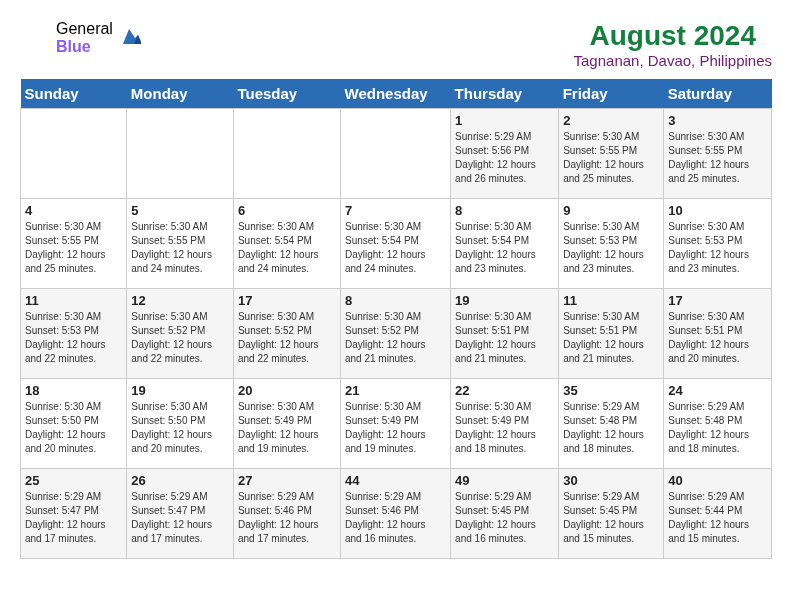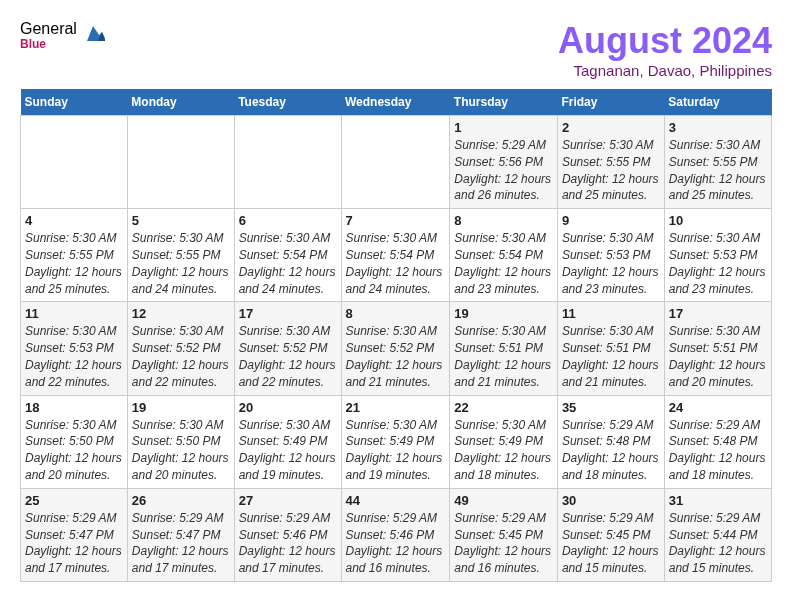--- a/index.html
+++ b/index.html
@@ -12,54 +12,56 @@
     }
     .header {
       display: flex;
       justify-content: space-between;
       align-items: flex-start;
       margin-bottom: 10px;
     }
     .logo {
       display: flex;
       align-items: center;
+      margin-left: 36px;
     }
     .logo-text {
       display: flex;
       flex-direction: column;
       line-height: 1.1;
     }
     .logo-icon {
       width: 24px;
       height: 24px;
       margin-left: 4px;
     }
     .title-block {
       text-align: right;
     }
     .month-year {
-      font-size: 36px;
+      font-size: 28px;
       font-weight: bold;
-      color: #8b5cf6;
+      color: #15803d;
+      text-align: center;
     }
     .location {
       font-size: 15px;
       color: #701a75;
     }
     table {
       width: 100%;
       border-collapse: collapse;
       font-size: 11px;
     }
     thead th {
       background-color: #2a6db5;
       color: #fff;
       padding: 6px 4px;
       text-align: left;
-      font-size: 12px;
+      font-size: 15px;
       font-weight: bold;
     }
     tbody td {
       border: 1px solid #ccc;
       vertical-align: top;
       padding: 4px;
       width: 113px;
       height: 90px;
       background: #fff;
     }
@@ -67,36 +69,35 @@
       background: #f5f5f5;
     }
     .day-num {
       font-weight: bold;
       font-size: 13px;
       margin-bottom: 2px;
       color: #222;
     }
     .day-info {
       color: #333;
-      font-size: 12px;
+      font-size: 10px;
       line-height: 1.4;
-      font-style: italic;
     }
     .empty-cell {
       background: #fff !important;
     }
   </style>
 </head>
 <body>
 
 <div class="header">
   <div class="logo">
     <div class="logo-text">
       <span>General</span>
-      <span style="color:#be185d;font-size:12px;font-weight:bold;">Blue</span>
+      <span style="color:#8b5cf6;font-size:16px;font-weight:bold;">Blue</span>
     </div>
     <svg class="logo-icon" viewBox="0 0 40 40">
       <polygon points="10,30 20,5 30,20 35,15 40,30" fill="#2a6db5"></polygon>
       <polygon points="28,30 35,15 42,30" fill="#1a4a8a"></polygon>
     </svg>
   </div>
   <div class="title-block">
     <div class="month-year">August 2024</div>
     <div class="location">Tagnanan, Davao, Philippines</div>
   </div>
@@ -332,21 +333,21 @@
 and 16 minutes.</div>
         </td>
         <td>
           <div class="day-num">30</div>
           <div class="day-info" style="white-space: pre-line;">Sunrise: 5:29 AM
 Sunset: 5:45 PM
 Daylight: 12 hours
 and 15 minutes.</div>
         </td>
         <td>
-          <div class="day-num">31</div>
+          <div class="day-num">40</div>
           <div class="day-info" style="white-space: pre-line;">Sunrise: 5:29 AM
 Sunset: 5:44 PM
 Daylight: 12 hours
 and 15 minutes.</div>
         </td>
       </tr>
     </tbody>
 </table>
 
 </body></html>

